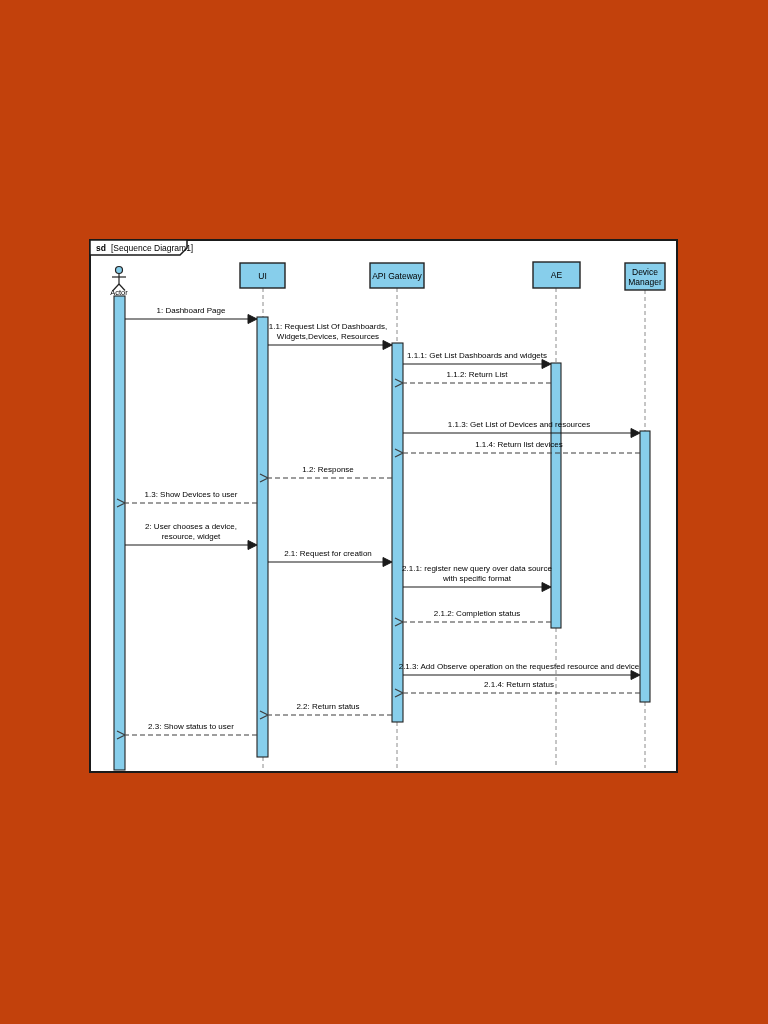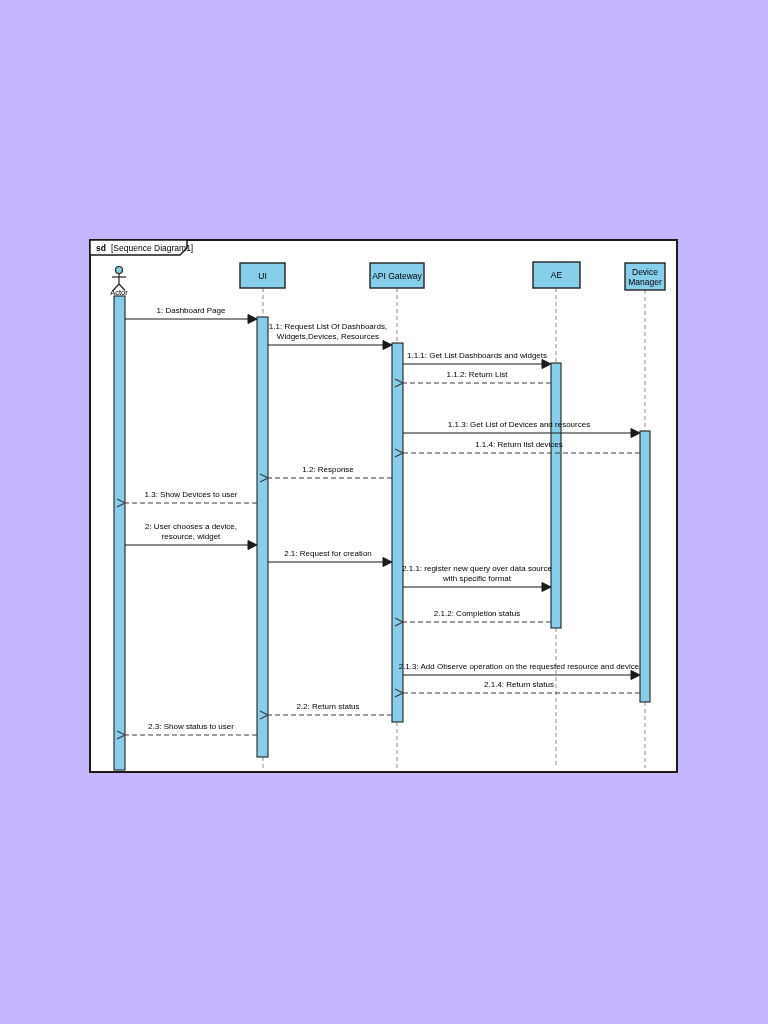--- a/index.html
+++ b/index.html
@@ -1,20 +1,20 @@
 <!DOCTYPE html>
 <html><head>
 <meta charset="utf-8">
 <style>
   html,body { margin:0; padding:0; background:#ffffff; }
   .page {
     position: relative;
     width: 768px;
     height: 1024px;
-    background: #c4b5fd;
+    background: #c2410c;
     overflow: hidden;
     font-family: "Liberation Sans", sans-serif;
   }
   svg { position:absolute; left:0; top:0; }
   svg text {
     font-family: "Liberation Sans", sans-serif;
     fill: #000000;
   }
 </style>
 </head>

